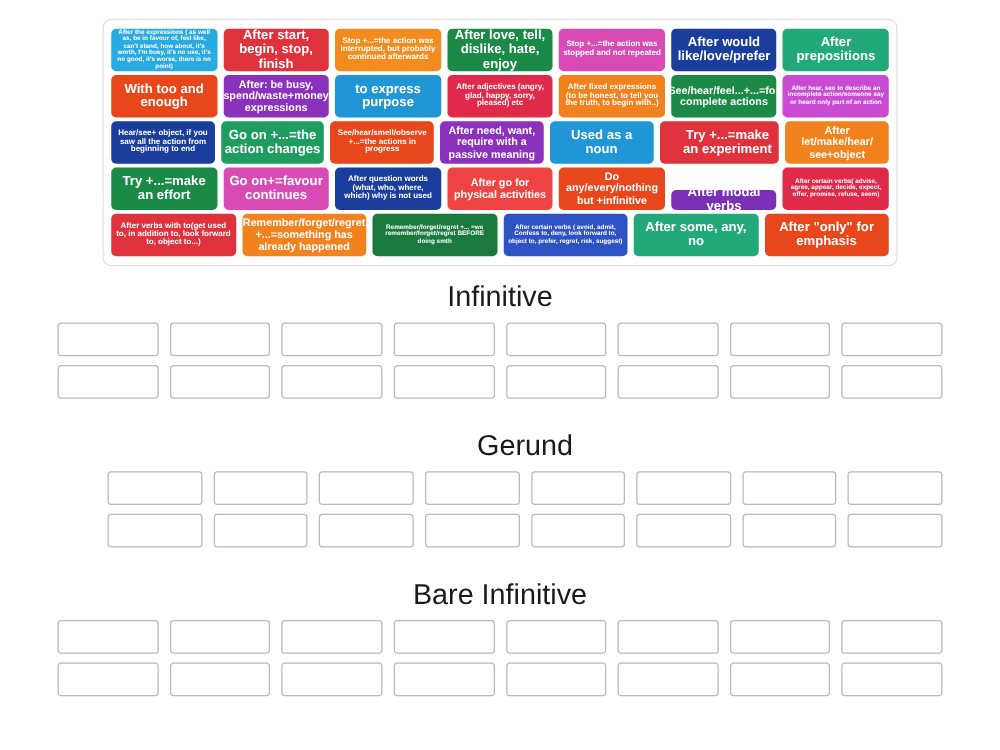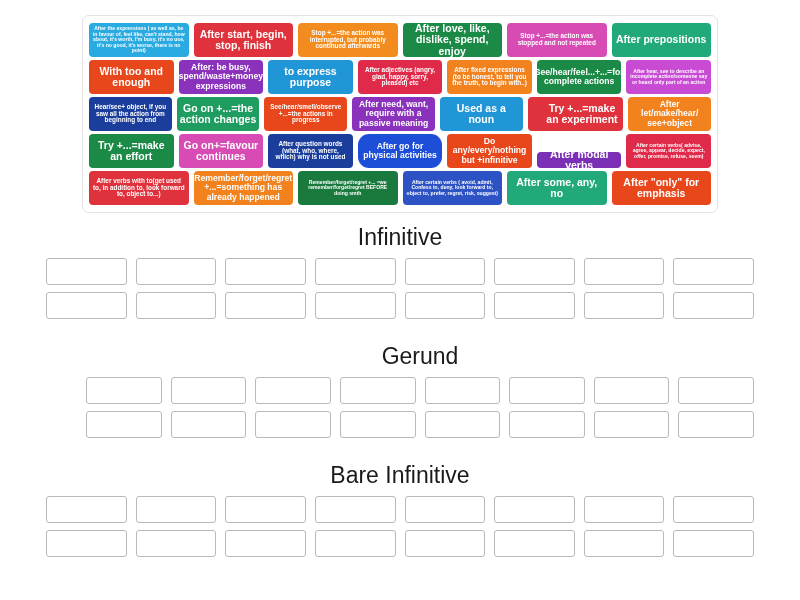--- a/index.html
+++ b/index.html
@@ -102,22 +102,23 @@
 </head>
 <body>
 
 <div id="app">
 
   <div class="card-bank" id="card-bank">
       <div class="bank-row">
         <div class="card t-xs" style="background: rgb(41, 170, 225);">After the expressions ( as well as, be in favour of, feel like, can't stand, how about, it's worth, I'm busy, it's no use, it's no good, it's worse, there is no point)</div>
         <div class="card t-lg" style="background: rgb(224, 50, 60);">After start, begin, stop, finish</div>
         <div class="card t-sm" style="background: rgb(242, 140, 30);">Stop +...=the action was interrupted, but probably continued afterwards</div>
-        <div class="card t-lg" style="background: rgb(26, 138, 70);">After love, like, dislike, spend, enjoy</div>
+        <div class="card t-lg" style="background: rgb(26, 138, 70);">After love, tell, dislike, hate, enjoy</div>
         <div class="card t-sm" style="background: rgb(216, 75, 180);">Stop +...=the action was stopped and not repeated</div>
+        <div class="card t-lg" style="background: rgb(27, 62, 156);">After would like/love/prefer</div>
         <div class="card t-lg" style="background: rgb(34, 169, 122);">After prepositions</div>
       </div>
       <div class="bank-row">
         <div class="card t-lg" style="background: rgb(232, 71, 27);">With too and enough</div>
         <div class="card t-md" style="background: rgb(139, 50, 189);">After: be busy, spend/waste+money expressions</div>
         <div class="card t-lg" style="background: rgb(33, 150, 214);">to express purpose</div>
         <div class="card t-sm" style="background: rgb(224, 42, 74);">After adjectives (angry, glad, happy, sorry, pleased) etc</div>
         <div class="card t-sm" style="background: rgb(242, 130, 30);">After fixed expressions (to be honest, to tell you the truth, to begin with..)</div>
         <div class="card t-md" style="background: rgb(26, 138, 70);">See/hear/feel...+...=for complete actions</div>
         <div class="card t-xs" style="background: rgb(201, 75, 212);">After hear, see to describe an incomplete action/someone say or heard only part of an action</div>
@@ -128,21 +129,21 @@
         <div class="card t-sm" style="background: rgb(232, 71, 27);">See/hear/smell/observe +...=the actions in progress</div>
         <div class="card t-md" style="background: rgb(139, 50, 189);">After need, want, require with a passive meaning</div>
         <div class="card t-lg" style="background: rgb(33, 150, 214);">Used as a noun</div>
         <div class="card t-lg" style="background: rgb(224, 50, 60); padding-left: 16px;">Try +...=make an experiment</div>
         <div class="card t-md" style="background: rgb(242, 130, 30);">After let/make/hear/ see+object</div>
       </div>
       <div class="bank-row">
         <div class="card t-lg" style="background: rgb(26, 138, 70);">Try +...=make an effort</div>
         <div class="card t-lg" style="background: rgb(216, 75, 180);">Go on+=favour continues</div>
         <div class="card t-sm" style="background: rgb(27, 62, 156);">After question words (what, who, where, which) why is not used</div>
-        <div class="card t-md" style="background: #1d4ed8; border-radius: 11px;">After go for physical activities</div>
+        <div class="card t-md" style="background: #ef4444;">After go for physical activities</div>
         <div class="card t-md" style="background: rgb(232, 71, 27);">Do any/every/nothing but +infinitive</div>
         <div class="card t-lg" style="background: rgb(123, 47, 181); margin-top: 18px;">After modal verbs</div>
         <div class="card t-xs" style="background: rgb(224, 42, 74);">After certain verbs( advise, agree, appear, decide, expect, offer, promise, refuse, seem)</div>
       </div>
       <div class="bank-row">
         <div class="card t-sm" style="background: rgb(224, 50, 60);">After verbs with to(get used to, in addition to, look forward to, object to...)</div>
         <div class="card t-md" style="background: rgb(242, 130, 30);">Remember/forget/regret +...=something has already happened</div>
         <div class="card t-xs" style="background: rgb(26, 122, 62);">Remember/forget/regret +... =we remember/forget/regret BEFORE doing smth</div>
         <div class="card t-xs" style="background: rgb(45, 82, 196);">After certain verbs ( avoid, admit, Confess to, deny, look forward to, object to, prefer, regret, risk, suggest)</div>
         <div class="card t-lg" style="background: rgb(34, 169, 122);">After some, any, no</div>

